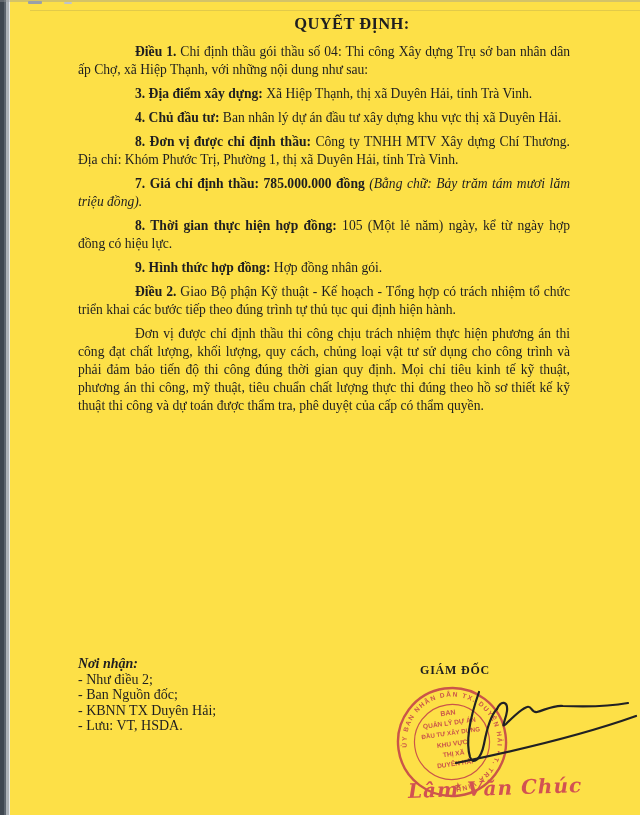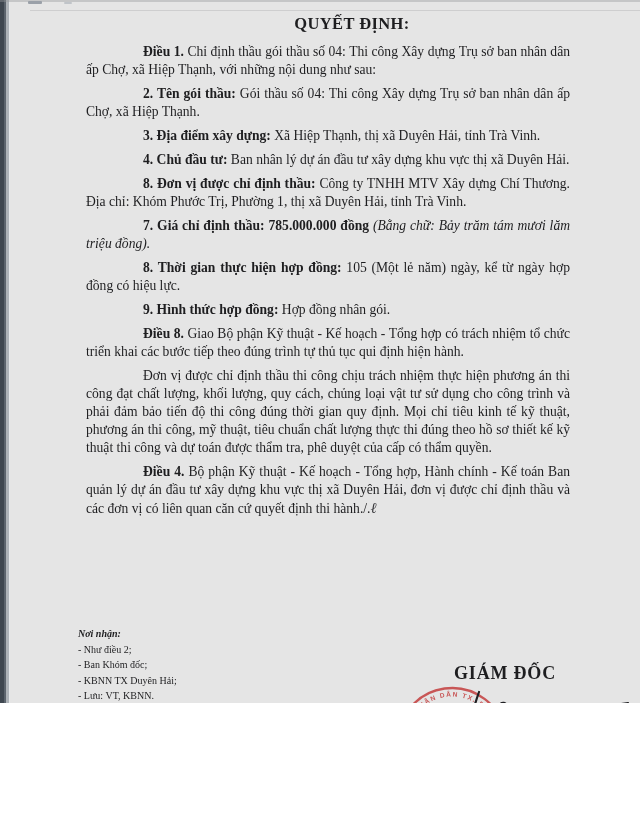--- a/index.html
+++ b/index.html
@@ -1,51 +1,51 @@
 <!DOCTYPE html>
 <html><head>
 <meta charset="utf-8">
 <style>
   html,body{margin:0;padding:0;background:#ffffff;}
   .page{
-    position:relative;width:640px;height:703px;overflow:hidden;
-    background:#e5e5e5;
+    position:relative;width:640px;height:815px;overflow:hidden;
+    background:#fde047;
     font-family:"Liberation Serif", serif;
     color:#1e1e20;
     text-decoration:underline;
   }
   
   .edge-left{position:absolute;left:0;top:0;bottom:0;width:10px;
     background:linear-gradient(to right,#3f4750 0 4px,#5c646d 4px 6px,#aeb3b8 6px 9px,#e6e8ea 9px 10px);}
   .edge-top{position:absolute;left:0;top:0;right:0;height:2px;background:rgba(150,152,155,0.4);}
   .mark-a{position:absolute;left:28px;top:1px;width:14px;height:3px;background:#9aa0a8;border-radius:1px;}
   .mark-b{position:absolute;left:64px;top:2px;width:8px;height:2px;background:#c0c4c9;border-radius:1px;}
   .scanline{position:absolute;left:30px;top:10px;right:0;height:1px;background:rgba(90,90,95,0.16);}
 
   .content{position:absolute;left:78px;top:14px;width:492px;}
   .doc-title{
     font-size:16.5px;font-weight:bold;letter-spacing:.4px;
     text-align:center;transform:translateX(28px);
     margin:0 0 9px 0;
   }
   .para{
-    font-size:13.6px;line-height:18px;margin:0 0 6px 8px;
+    font-size:13.6px;line-height:18px;margin:0 0 6px 0;
     text-align:justify;text-indent:57px;
   }
   .para .b{font-weight:bold;}
   .para .i{font-style:italic;}
   .para .hand{font-style:italic;color:#3a3a3e;font-size:15px;font-family:"DejaVu Serif",serif;}
 
-  .recipients{position:absolute;left:78px;top:626px;font-size:10px;line-height:15.5px;}
+  .recipients{position:absolute;left:78px;top:656px;font-size:14px;line-height:15.5px;}
   .recipients-heading{font-weight:bold;font-style:italic;}
   .recipient-item{font-style:normal;}
 
   .signer-title{
-    position:absolute;left:420px;top:663px;width:170px;text-align:center;
-    font-weight:bold;font-size:18px;letter-spacing:.8px;
+    position:absolute;left:420px;top:663px;width:170px;text-align:left;
+    font-weight:bold;font-size:12px;letter-spacing:.8px;
   }
   .sig-svg{position:absolute;left:355px;top:648px;}
   .signer-name{
     position:absolute;left:395px;top:776px;width:200px;text-align:center;
     font-family:"DejaVu Serif",serif;font-style:italic;font-weight:bold;
     font-size:20px;color:#d25252;transform:rotate(-2deg);letter-spacing:1px;
   }
 </style>
 </head>
 <body>
@@ -54,40 +54,38 @@
   <div class="edge-left"></div>
   <div class="edge-top"></div>
   <div class="mark-a"></div>
   <div class="mark-b"></div>
   <div class="scanline"></div>
 
   <div class="content">
     <h1 class="doc-title">QUYẾT ĐỊNH:</h1>
     <div>
         <p class="para"><span class="b">Điều 1. </span><span>Chỉ định thầu gói thầu số 04: Thi công Xây dựng Trụ sở ban nhân dân ấp Chợ, xã Hiệp Thạnh, với những nội dung như sau:</span></p>
-        <p class="para"><span class="b">2. Tên gói thầu: </span><span>Gói thầu số 04: Thi công Xây dựng Trụ sở ban nhân dân ấp Chợ, xã Hiệp Thạnh.</span></p>
         <p class="para"><span class="b">3. Địa điểm xây dựng: </span><span>Xã Hiệp Thạnh, thị xã Duyên Hải, tỉnh Trà Vinh.</span></p>
         <p class="para"><span class="b">4. Chủ đầu tư: </span><span>Ban nhân lý dự án đầu tư xây dựng khu vực thị xã Duyên Hải.</span></p>
         <p class="para"><span class="b">8. Đơn vị được chỉ định thầu: </span><span>Công ty TNHH MTV Xây dựng Chí Thương. Địa chỉ: Khóm Phước Trị, Phường 1, thị xã Duyên Hải, tỉnh Trà Vinh.</span></p>
         <p class="para"><span class="b">7. Giá chỉ định thầu: 785.000.000 đồng </span><span class="i">(Bằng chữ: Bảy trăm tám mươi lăm triệu đồng).</span></p>
         <p class="para"><span class="b">8. Thời gian thực hiện hợp đồng: </span><span>105 (Một lẻ năm) ngày, kể từ ngày hợp đồng có hiệu lực.</span></p>
         <p class="para"><span class="b">9. Hình thức hợp đồng: </span><span>Hợp đồng nhân gói.</span></p>
-        <p class="para"><span class="b">Điều 8. </span><span>Giao Bộ phận Kỹ thuật - Kế hoạch - Tổng hợp có trách nhiệm tổ chức triển khai các bước tiếp theo đúng trình tự thủ tục qui định hiện hành.</span></p>
+        <p class="para"><span class="b">Điều 2. </span><span>Giao Bộ phận Kỹ thuật - Kế hoạch - Tổng hợp có trách nhiệm tổ chức triển khai các bước tiếp theo đúng trình tự thủ tục qui định hiện hành.</span></p>
         <p class="para"><span>Đơn vị được chỉ định thầu thi công chịu trách nhiệm thực hiện phương án thi công đạt chất lượng, khối lượng, quy cách, chủng loại vật tư sử dụng cho công trình và phải đảm bảo tiến độ thi công đúng thời gian quy định. Mọi chỉ tiêu kinh tế kỹ thuật, phương án thi công, mỹ thuật, tiêu chuẩn chất lượng thực thi đúng theo hồ sơ thiết kế kỹ thuật thi công và dự toán được thẩm tra, phê duyệt của cấp có thẩm quyền.</span></p>
-        <p class="para"><span class="b">Điều 4. </span><span>Bộ phận Kỹ thuật - Kế hoạch - Tổng hợp, Hành chính - Kế toán Ban quản lý dự án đầu tư xây dựng khu vực thị xã Duyên Hải, đơn vị được chỉ định thầu và các đơn vị có liên quan căn cứ quyết định thi hành./.</span><span class="hand">ℓ</span></p>
       </div>
   </div>
 
   <div class="recipients">
     <div class="recipients-heading">Nơi nhận:</div>
     <div>
         <div class="recipient-item">- Như điều 2;</div>
-        <div class="recipient-item">- Ban Khóm đốc;</div>
+        <div class="recipient-item">- Ban Nguồn đốc;</div>
         <div class="recipient-item">- KBNN TX Duyên Hải;</div>
-        <div class="recipient-item">- Lưu: VT, KBNN.</div>
+        <div class="recipient-item">- Lưu: VT, HSDA.</div>
       </div>
   </div>
 
   <div class="signer-title">GIÁM ĐỐC</div>
 
   <svg class="sig-svg" width="290" height="167" viewBox="355 648 290 167">
 
     <g transform="rotate(-8 452 742)" fill="none" stroke="#c64a4a" opacity="0.92">
       <circle cx="452" cy="742" r="54" stroke-width="2.4"></circle>
       <circle cx="452" cy="742" r="37.5" stroke-width="1.2"></circle>

